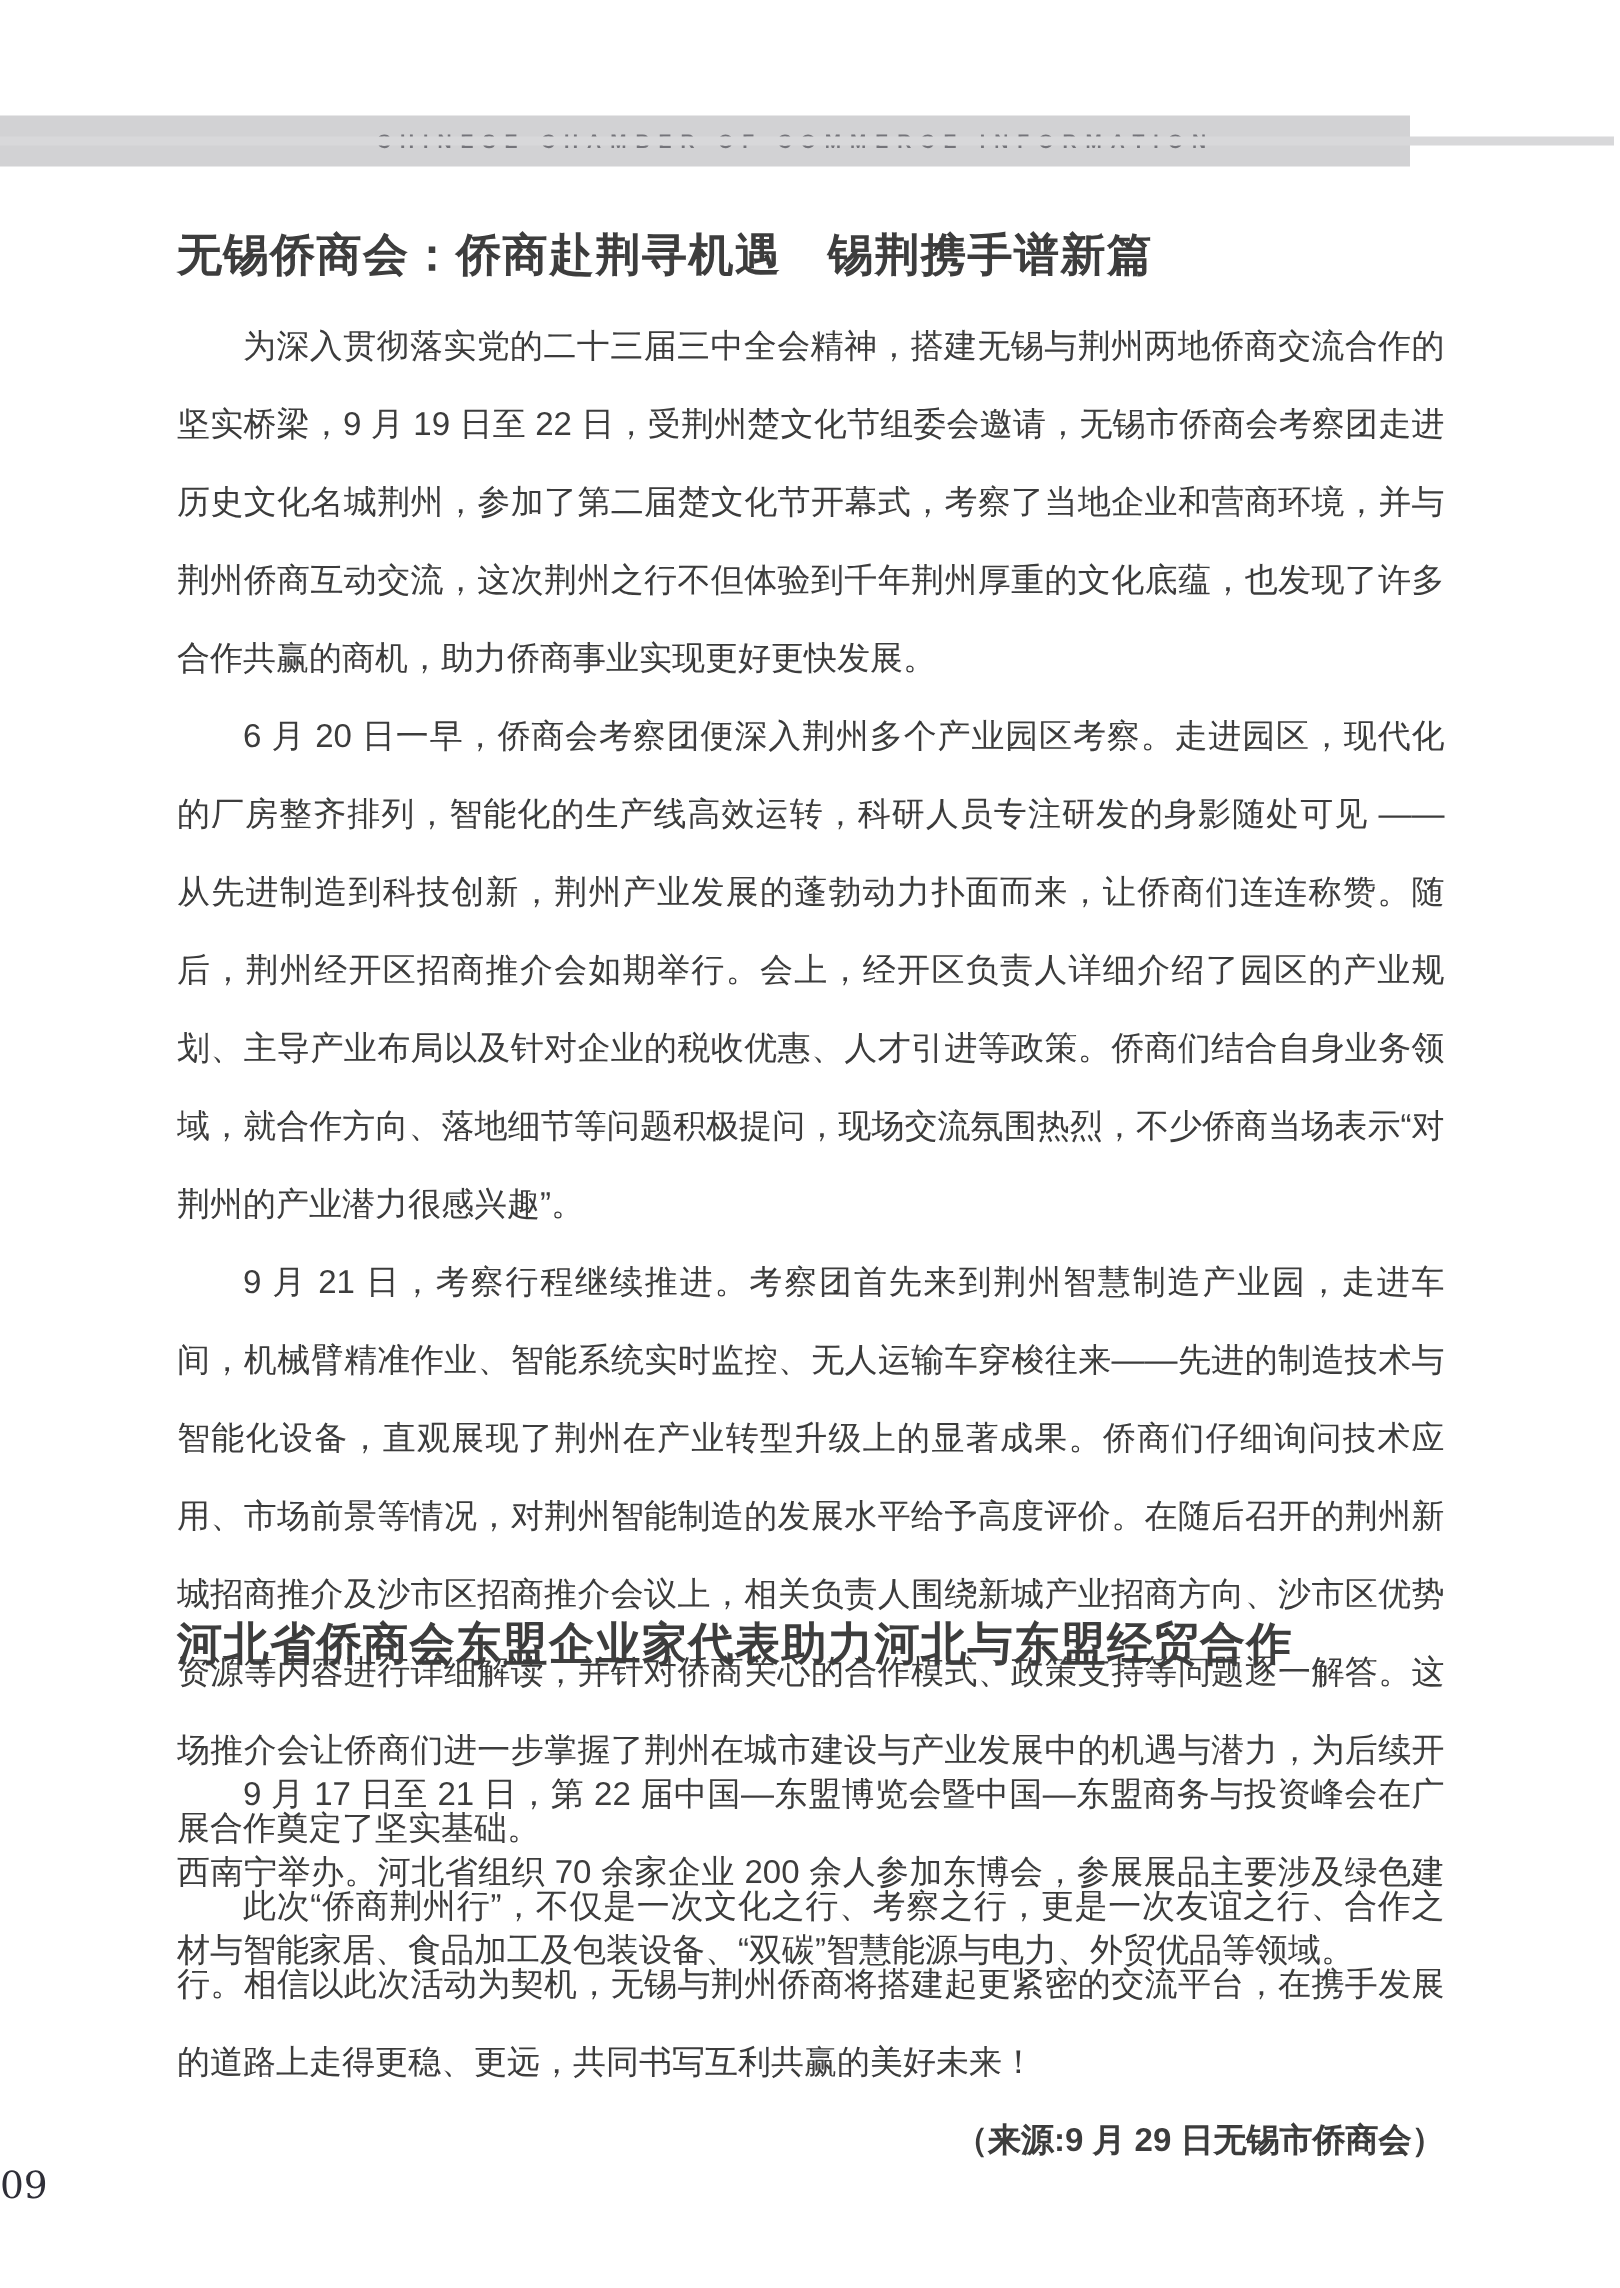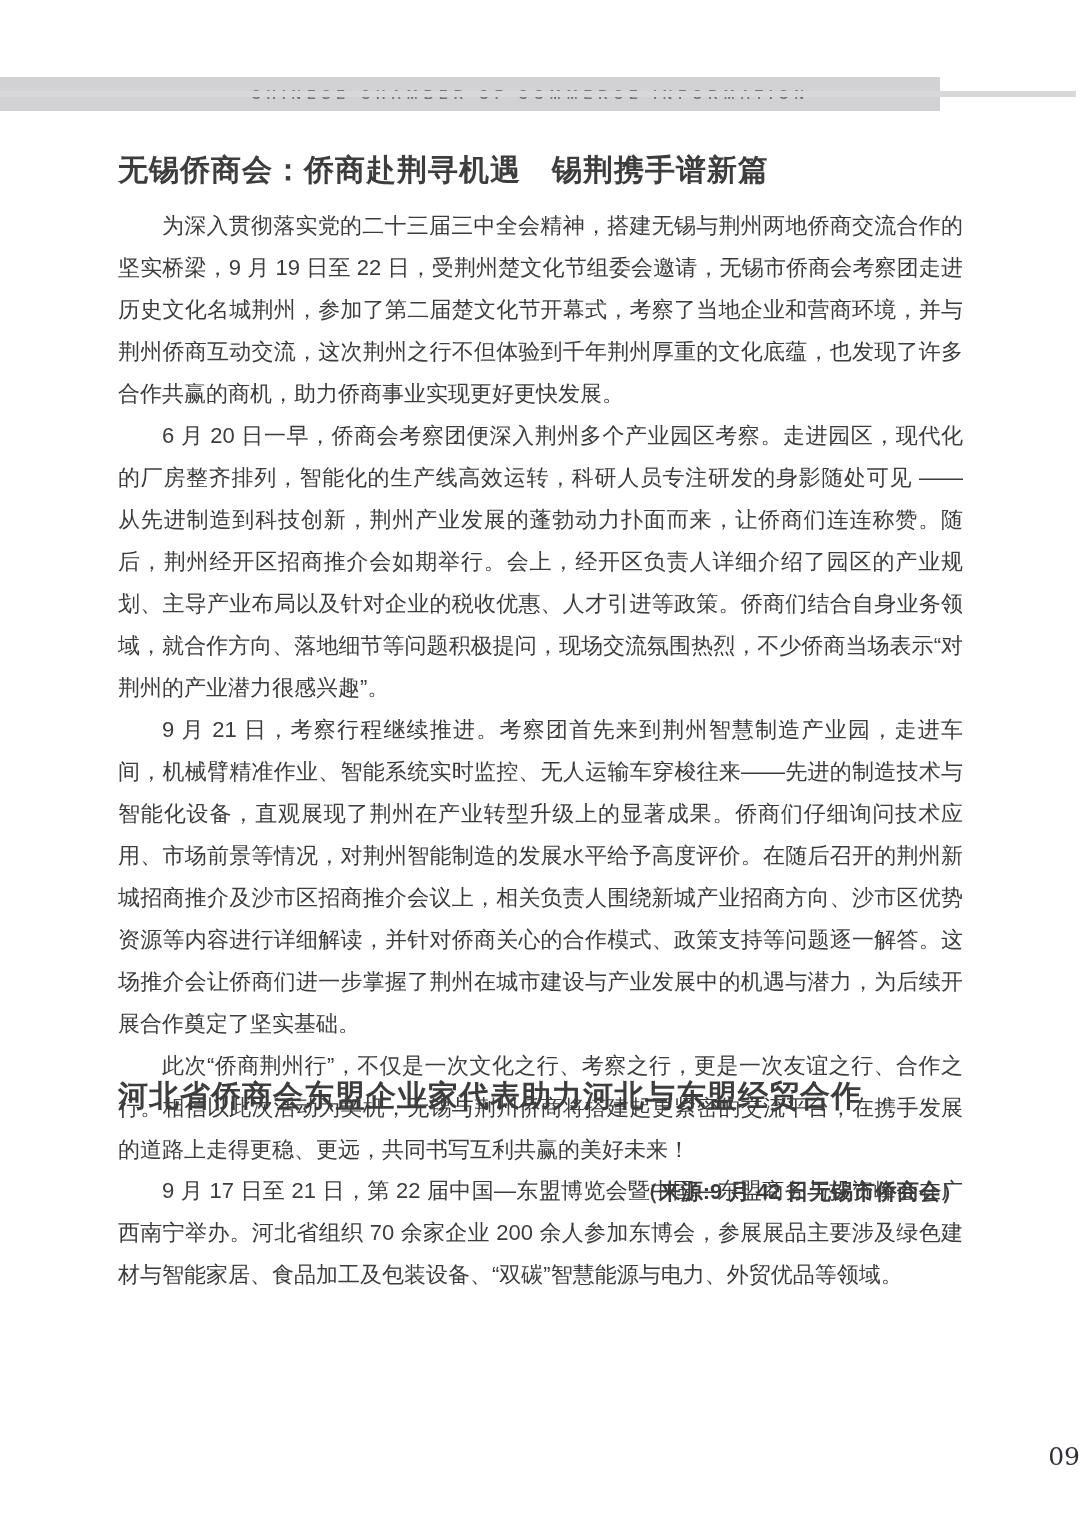--- a/index.html
+++ b/index.html
@@ -58,21 +58,21 @@
     white-space: nowrap;
   }
   .t1 { top: 150px; }
   .t2 { top: 1076px; }
   
   .article {
     position: absolute;
     left: 118px;
     width: 845px;
     font-size: 22px;
-    line-height: 42px;
+    line-height: 52px;
     color: #3c3c3c;
     text-align: justify;
   }
   .article p {
     margin: 0;
     padding: 0;
     text-indent: 2em;
   }
   .a1 { top: 205px; }
   .a2 { top: 1170px; }
@@ -80,21 +80,21 @@
     float: right;
     font-weight: bold;
     text-indent: 0;
   }
   
   .page-number {
     position: absolute;
     left: 0;
     top: 1442px;
     width: 100%;
-    text-align: right;
+    text-align: left;
     font-family: "DejaVu Serif", serif;
     font-size: 25px;
     color: #2f2f38;
   }
 </style>
 </head>
 <body>
 
 <div class="page">
 
@@ -102,21 +102,21 @@
     <div class="band-text">CHINESE CHAMBER OF COMMERCE INFORMATION</div>
   </div>
   <div class="band-thin"></div>
 
   <h1 class="title t1">无锡侨商会：侨商赴荆寻机遇　锡荆携手谱新篇</h1>
 
   <div class="article a1">
     <p><span>为深入贯彻落实党的二十三届三中全会精神，搭建无锡与荆州两地侨商交流合作的坚实桥梁，9 月 19 日至 22 日，受荆州楚文化节组委会邀请，无锡市侨商会考察团走进历史文化名城荆州，参加了第二届楚文化节开幕式，考察了当地企业和营商环境，并与荆州侨商互动交流，这次荆州之行不但体验到千年荆州厚重的文化底蕴，也发现了许多合作共赢的商机，助力侨商事业实现更好更快发展。</span></p>
     <p><span>6 月 20 日一早，侨商会考察团便深入荆州多个产业园区考察。走进园区，现代化的厂房整齐排列，智能化的生产线高效运转，科研人员专注研发的身影随处可见 —— 从先进制造到科技创新，荆州产业发展的蓬勃动力扑面而来，让侨商们连连称赞。随后，荆州经开区招商推介会如期举行。会上，经开区负责人详细介绍了园区的产业规划、主导产业布局以及针对企业的税收优惠、人才引进等政策。侨商们结合自身业务领域，就合作方向、落地细节等问题积极提问，现场交流氛围热烈，不少侨商当场表示“对荆州的产业潜力很感兴趣”。</span></p>
     <p><span>9 月 21 日，考察行程继续推进。考察团首先来到荆州智慧制造产业园，走进车间，机械臂精准作业、智能系统实时监控、无人运输车穿梭往来——先进的制造技术与智能化设备，直观展现了荆州在产业转型升级上的显著成果。侨商们仔细询问技术应用、市场前景等情况，对荆州智能制造的发展水平给予高度评价。在随后召开的荆州新城招商推介及沙市区招商推介会议上，相关负责人围绕新城产业招商方向、沙市区优势资源等内容进行详细解读，并针对侨商关心的合作模式、政策支持等问题逐一解答。这场推介会让侨商们进一步掌握了荆州在城市建设与产业发展中的机遇与潜力，为后续开展合作奠定了坚实基础。</span></p>
-    <p><span>此次“侨商荆州行”，不仅是一次文化之行、考察之行，更是一次友谊之行、合作之行。相信以此次活动为契机，无锡与荆州侨商将搭建起更紧密的交流平台，在携手发展的道路上走得更稳、更远，共同书写互利共赢的美好未来！</span><span class="source">（来源:9 月 42 日无锡市侨商会）</span></p>
+    <p><span>此次“侨商荆州行”，不仅是一次文化之行、考察之行，更是一次友谊之行、合作之行。相信以此次活动为契机，无锡与荆州侨商将搭建起更紧密的交流平台，在携手发展的道路上走得更稳、更远，共同书写互利共赢的美好未来！</span><span class="source">（来源:9 月 29 日无锡市侨商会）</span></p>
   </div>
 
   <h1 class="title t2">河北省侨商会东盟企业家代表助力河北与东盟经贸合作</h1>
 
   <div class="article a2">
     <p><span>9 月 17 日至 21 日，第 22 届中国—东盟博览会暨中国—东盟商务与投资峰会在广西南宁举办。河北省组织 70 余家企业 200 余人参加东博会，参展展品主要涉及绿色建材与智能家居、食品加工及包装设备、“双碳”智慧能源与电力、外贸优品等领域。</span></p>
   </div>
 
   <div class="page-number">09</div>
 

